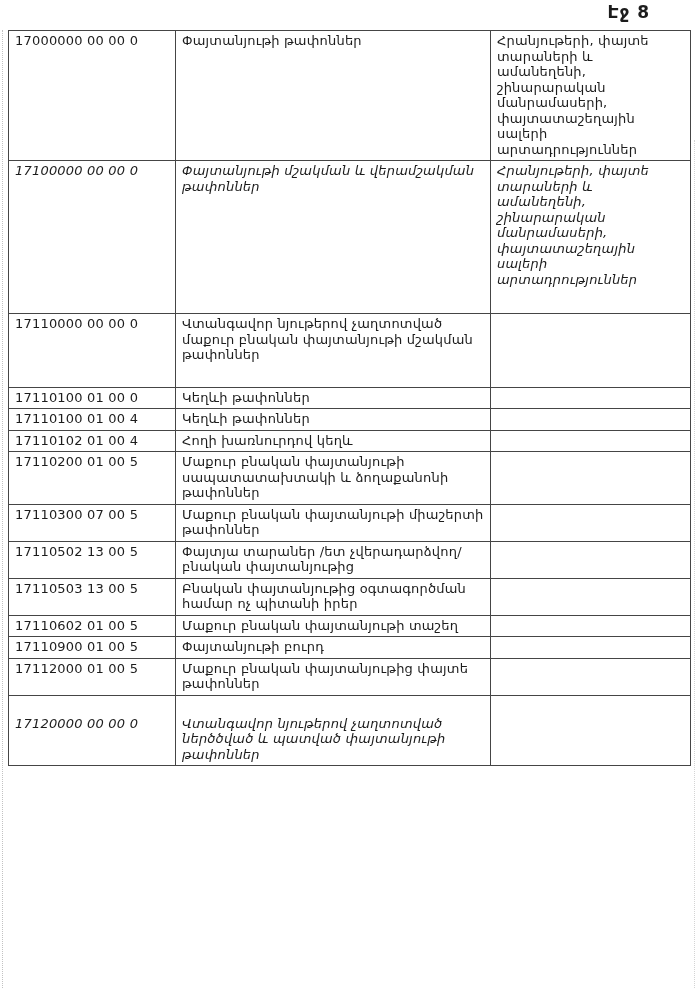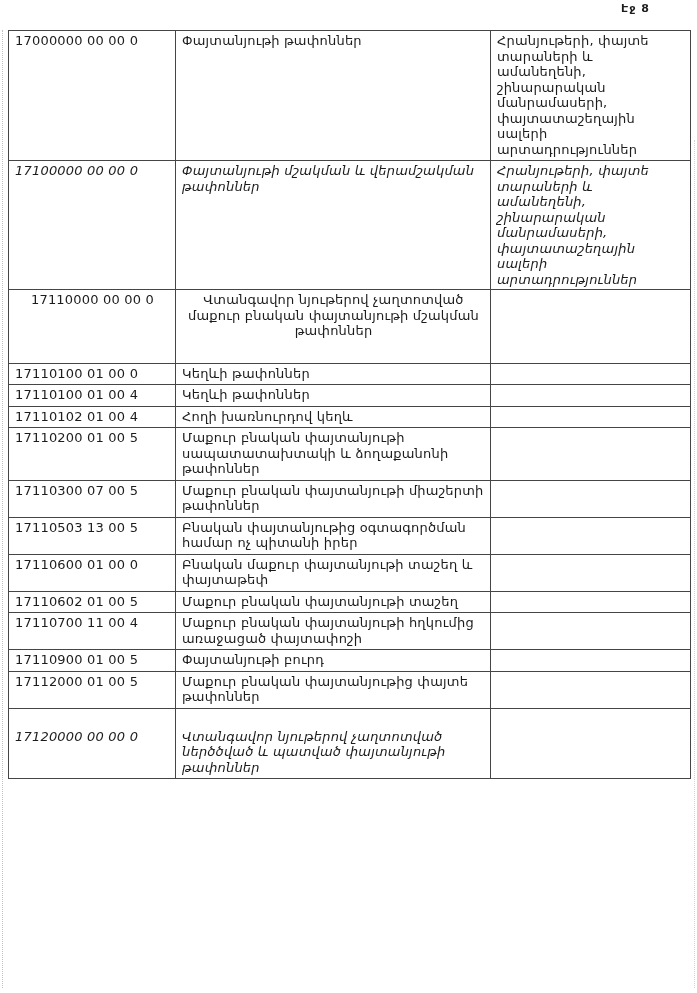--- a/index.html
+++ b/index.html
@@ -3,39 +3,39 @@
 <meta charset="utf-8">
 <style>
   * { margin:0; padding:0; box-sizing:border-box; }
   html,body { background:#ffffff; }
   body {
     width:697px; height:993px; position:relative; overflow:hidden;
     font-family:"DejaVu Sans", sans-serif; color:#1c1c1c;
   }
   .page-number {
     position:absolute; top:2px; right:47px;
-    font-size:11px; font-weight:bold; letter-spacing:1px;
+    font-size:17px; font-weight:bold; letter-spacing:1px;
   }
   table.waste-table {
     position:absolute; top:30px; left:8px; width:682px;
     border-collapse:collapse; table-layout:fixed;
     border:1.5px solid #2e2e2e;
   }
   table.waste-table td {
     border:1px solid #454545;
     vertical-align:top;
     padding:2px 5px 3px 6px;
     font-size:13px; line-height:15.5px;
     letter-spacing:0.2px;
     word-wrap:break-word;
   }
   td.code { white-space:nowrap; font-size:13px; }
   tr.r-italic td { font-style:italic; }
-  tr.pad-b-md td { padding-bottom:2px; }
-  tr.pad-b-lg td { padding-bottom:24px;text-align:center; }
+  tr.pad-b-md td { padding-bottom:26px; }
+  tr.pad-b-lg td { padding-bottom:24px; }
   tr.pad-t-lg td { padding-top:20px; }
   
   .scan-line-left {
     position:absolute; left:2px; top:30px; height:958px; width:0;
     border-left:1px dotted #9a9a9a; opacity:.6;
   }
   .scan-line-right {
     position:absolute; left:694px; top:140px; height:848px; width:0;
     border-left:1px dotted #aaaaaa; opacity:.5;
   }
@@ -89,37 +89,32 @@
         <td class="code">17110200 01 00 5</td>
         <td>Մաքուր բնական փայտանյութի սապատատախտակի և ձողաքանոնի թափոններ</td>
         <td></td>
       </tr>
       <tr>
         <td class="code">17110300 07 00 5</td>
         <td>Մաքուր բնական փայտանյութի միաշերտի թափոններ</td>
         <td></td>
       </tr>
       <tr>
+        <td class="code">17110502 13 00 5</td>
+        <td>Փայտյա տարաներ /ետ չվերադարձվող/ բնական փայտանյութից</td>
+        <td></td>
+      </tr>
+      <tr>
         <td class="code">17110503 13 00 5</td>
         <td>Բնական փայտանյութից օգտագործման համար ոչ պիտանի իրեր</td>
         <td></td>
       </tr>
       <tr>
-        <td class="code">17110600 01 00 0</td>
-        <td>Բնական մաքուր փայտանյութի տաշեղ և փայտաթեփ</td>
-        <td></td>
-      </tr>
-      <tr>
         <td class="code">17110602 01 00 5</td>
         <td>Մաքուր բնական փայտանյութի տաշեղ</td>
-        <td></td>
-      </tr>
-      <tr>
-        <td class="code">17110700 11 00 4</td>
-        <td>Մաքուր բնական փայտանյութի հղկումից առաջացած փայտափոշի</td>
         <td></td>
       </tr>
       <tr>
         <td class="code">17110900 01 00 5</td>
         <td>Փայտանյութի բուրդ</td>
         <td></td>
       </tr>
       <tr>
         <td class="code">17112000 01 00 5</td>
         <td>Մաքուր բնական փայտանյութից փայտե թափոններ</td>

